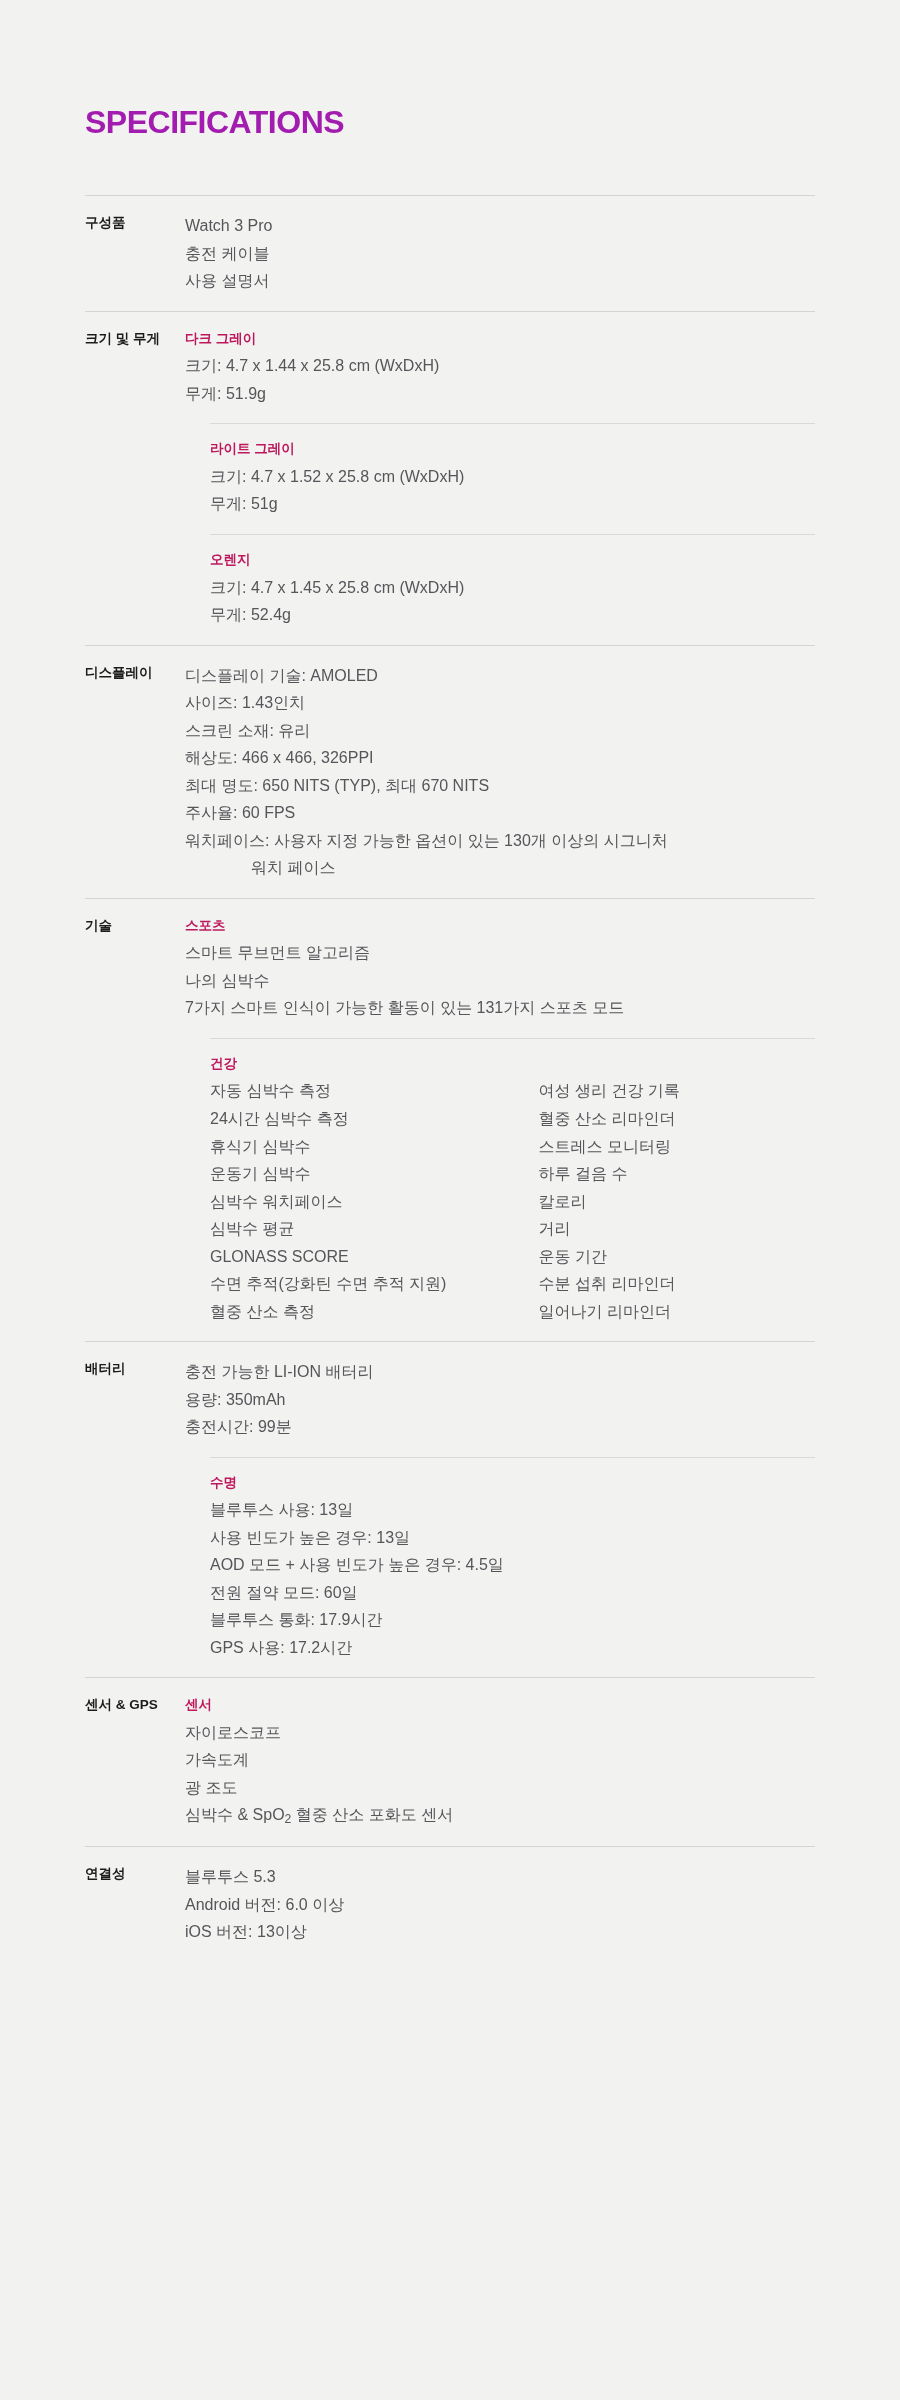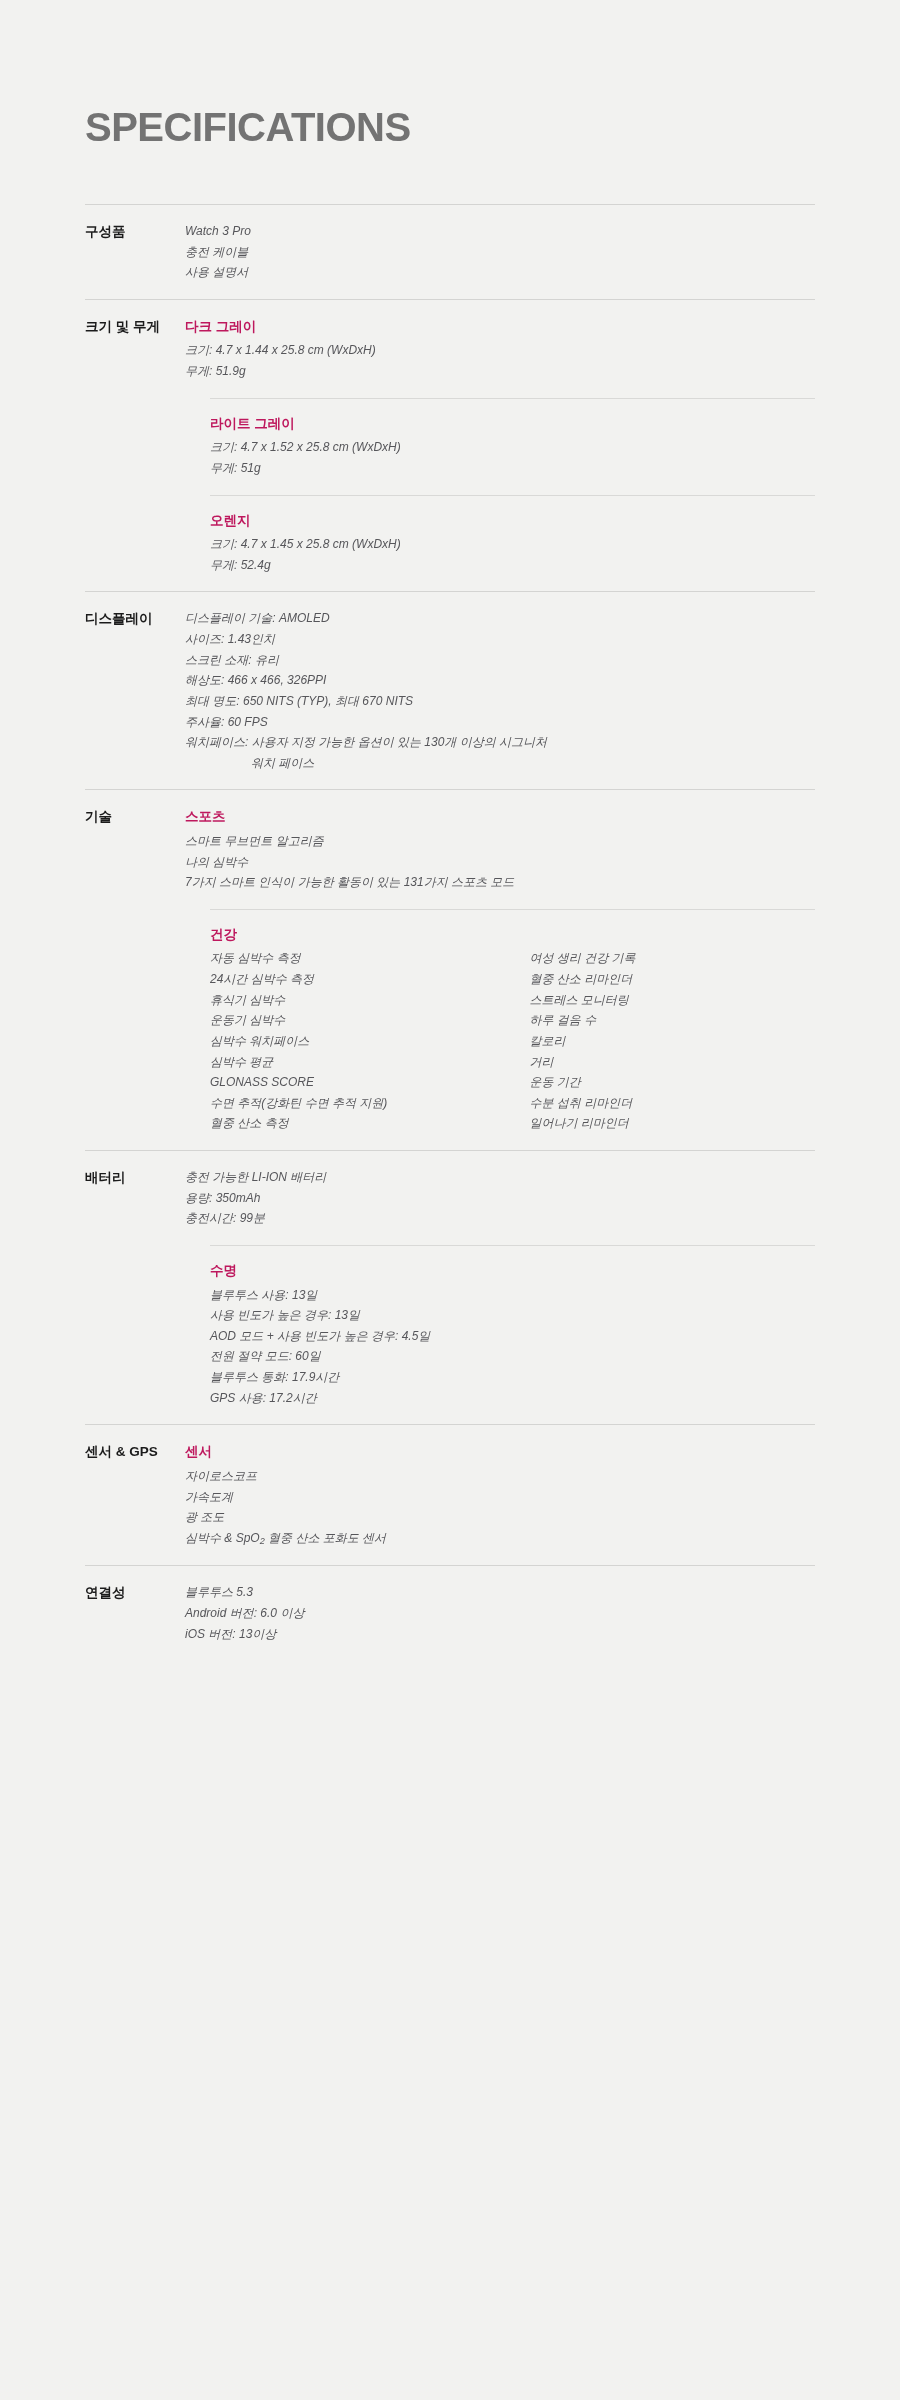--- a/index.html
+++ b/index.html
@@ -15,24 +15,24 @@
     -webkit-font-smoothing: antialiased;
   }
   .page {
     width: 900px;
     height: 2400px;
     position: relative;
     box-sizing: border-box;
     padding: 0 85px;
   }
   .spec-title {
-    font-size: 40px;
+    font-size: 32px;
     font-weight: bold;
     letter-spacing: -0.5px;
-    color: #737373;
+    color: #a21caf;
     padding-top: 105px;
     margin: 0 0 55px 0;
     line-height: 1.1;
   }
   .spec-table {
     width: 730px;
   }
   .section {
     display: flex;
     align-items: flex-start;
@@ -65,29 +65,28 @@
     margin-left: 25px;
   }
   .group-title {
     font-size: 13.5px;
     font-weight: bold;
     color: #be185d;
     line-height: 1.6;
     margin-bottom: 3px;
   }
   .line {
-    font-size: 12px;
+    font-size: 16px;
     color: #56565a;
     line-height: 1.72;
     white-space: pre-wrap;
-    font-style: italic;
   }
   .cols {
     display: flex;
-    gap: 3px;
+    gap: 12px;
   }
   .col {
     flex: 0 0 50%;
     box-sizing: border-box;
   }
   .col.right {
     padding-left: 14px;
   }
   sub {
     font-size: 0.76em;

